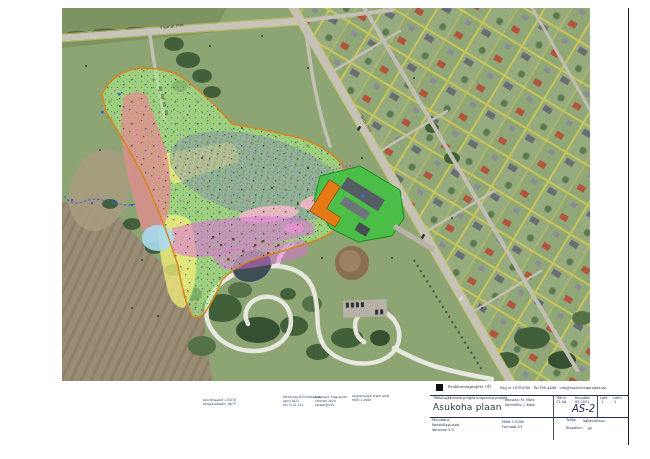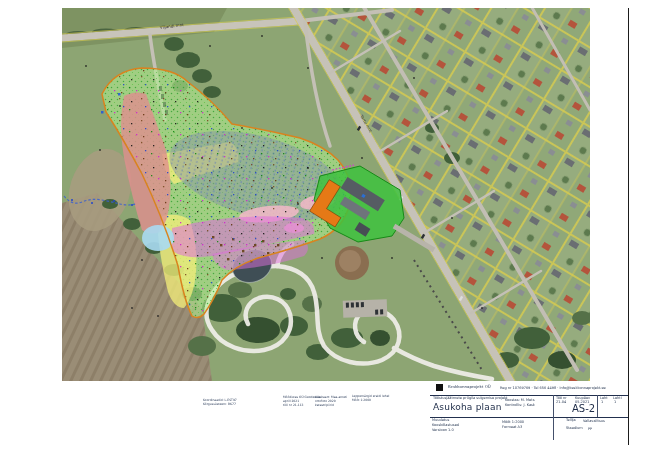--- a/index.html
+++ b/index.html
@@ -6,21 +6,21 @@
   #page{position:relative;width:650px;height:459px;background:#ffffff;overflow:hidden;
         font-family:"DejaVu Sans",sans-serif;color:#223;}
   #mapwrap{position:absolute;left:62px;top:8px;width:528px;height:373px;overflow:hidden;}
   .vline{position:absolute;background:#1b1b1b;}
   .hline{position:absolute;background:#22304e;}
   .micro{position:absolute;font-size:7px;line-height:1.3;color:#2a3a55;
          transform:scale(.5);transform-origin:0 0;white-space:nowrap;}
   .micro2{position:absolute;font-size:6px;line-height:1.25;color:#33435f;
          transform:scale(.5);transform-origin:0 0;white-space:nowrap;}
   .tb-title{position:absolute;font-size:9px;color:#1d2b47;letter-spacing:.2px;}
-  .tb-sheet{position:absolute;font-size:10px;color:#1d2b47;}
+  .tb-sheet{position:absolute;font-size:10px;font-style:italic;color:#1d2b47;}
   .logo{position:absolute;background:#101010;}
 </style>
 </head>
 <body>
 
 <div id="page">
 
   <div id="mapwrap">
   <svg width="528" height="373" viewBox="0 0 528 373" xmlns="http://www.w3.org/2000/svg">
     <defs>

